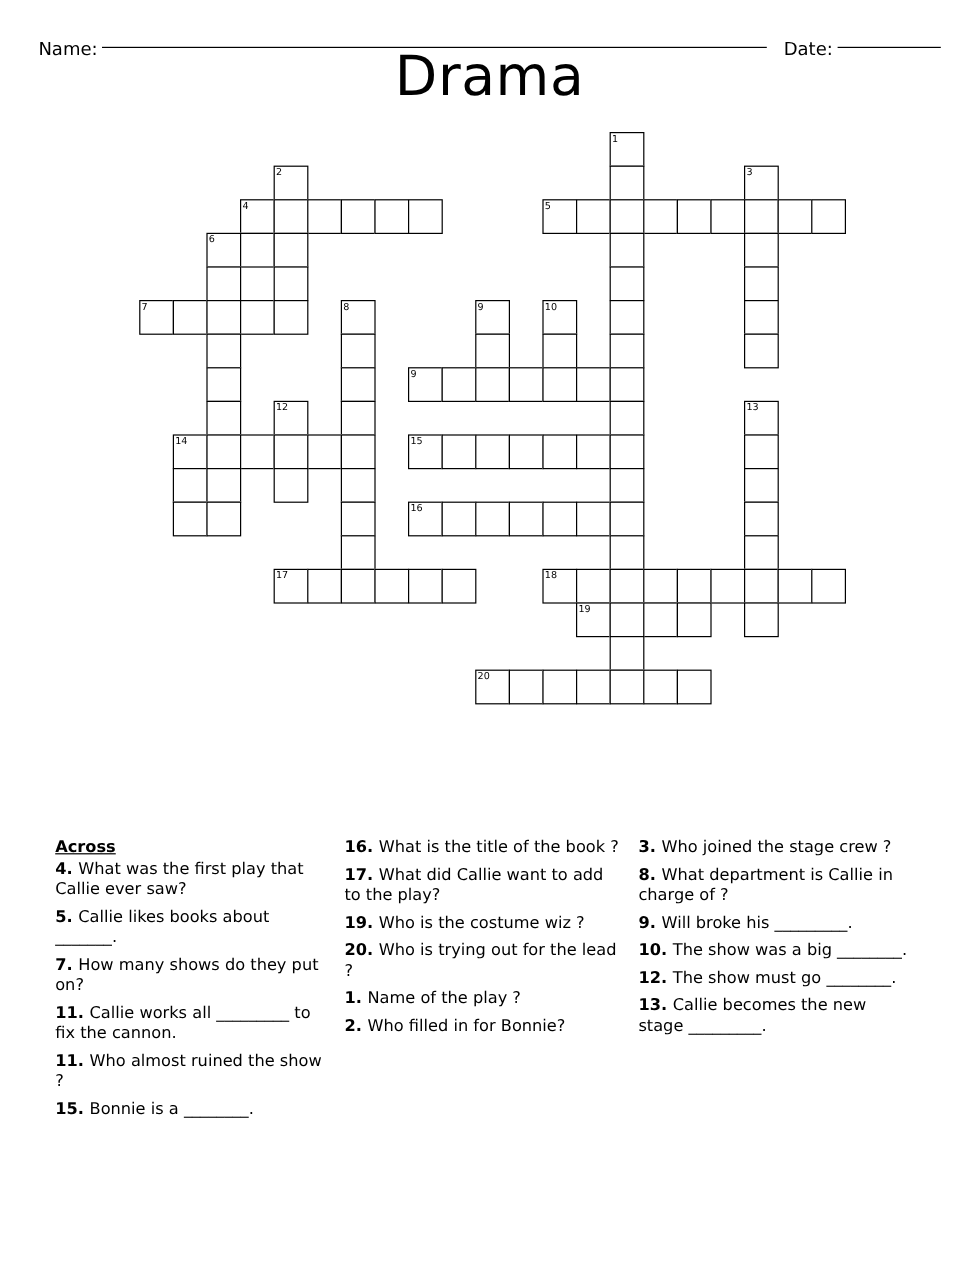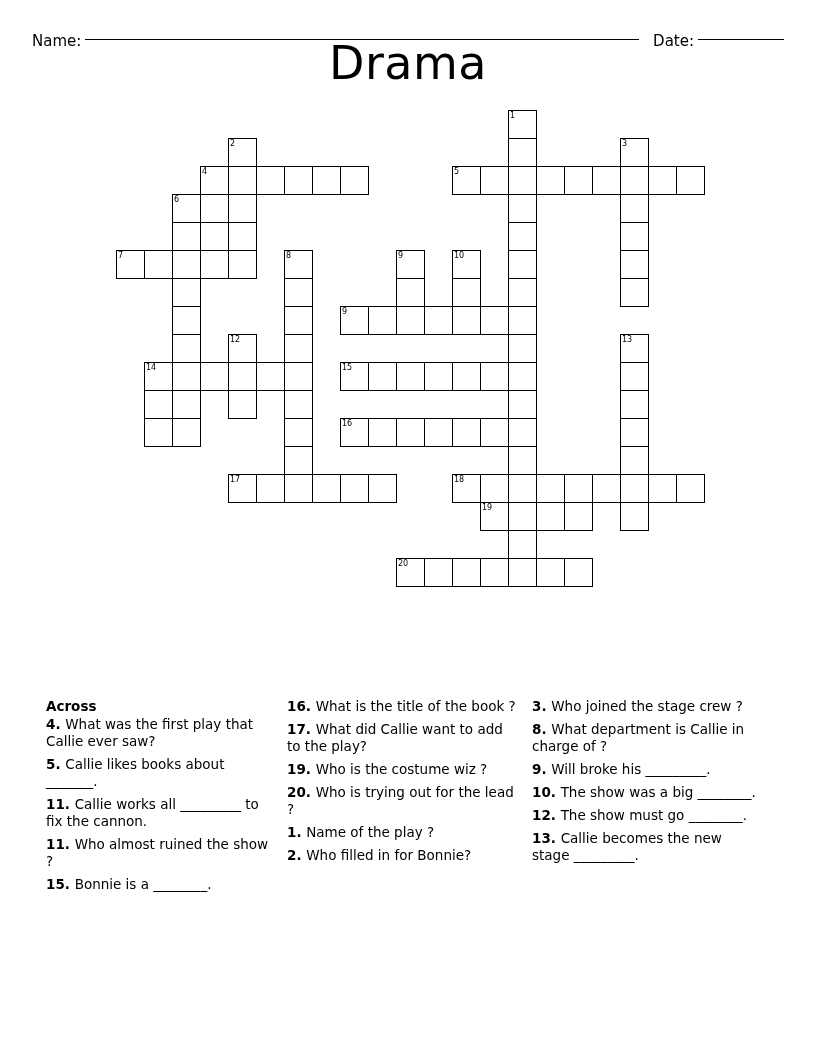--- a/index.html
+++ b/index.html
@@ -89,20 +89,21 @@
     display: flex;
     gap: 0px;
     font-size: 13.5px;
     line-height: 17px;
   }
   .clue-col { width: 241px; padding-right: 14px; }
   .clue-col:nth-child(2) { width: 245px; }
   .clue-col:nth-child(3) { width: 238px; }
   .section-head {
     font-weight: bold;
+    text-decoration: underline;
     margin-bottom: 1px;
     display: block;
   }
   .clue { margin-bottom: 6px; }
   .clue .n { font-weight: bold; }
 </style>
 </head>
 <body>
 
 <div class="header">
@@ -278,20 +279,21 @@
       <div class="cell" style="left: 448px; top: 448px;"></div>
     </div>
 </div>
 
 <div id="clues">
   <div class="clue-col">
     <span class="section-head">Across</span>
     <div>
         <div class="clue"><span class="n">4. </span><span>What was the first play that Callie ever saw?</span></div>
         <div class="clue"><span class="n">5. </span><span>Callie likes books about _______.</span></div>
+        <div class="clue"><span class="n">7. </span><span>How many shows do they put on?</span></div>
         <div class="clue"><span class="n">11. </span><span>Callie works all _________ to fix the cannon.</span></div>
         <div class="clue"><span class="n">11. </span><span>Who almost ruined the show ?</span></div>
         <div class="clue"><span class="n">15. </span><span>Bonnie is a ________.</span></div>
       </div>
   </div>
   <div class="clue-col">
     <div>
         <div class="clue"><span class="n">16. </span><span>What is the title of the book ?</span></div>
         <div class="clue"><span class="n">17. </span><span>What did Callie want to add to the play?</span></div>
         <div class="clue"><span class="n">19. </span><span>Who is the costume wiz ?</span></div>

